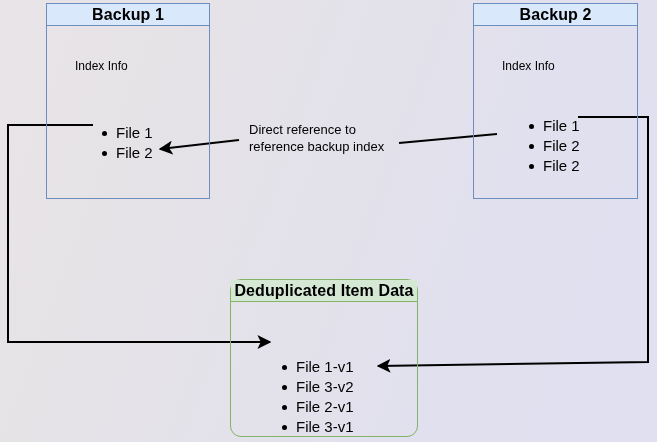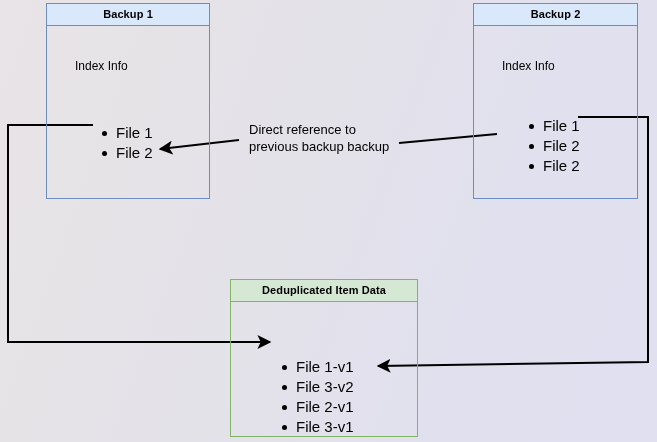--- a/index.html
+++ b/index.html
@@ -34,27 +34,28 @@
 
   
   .node {
     position: absolute;
     box-sizing: border-box;
     border: 1px solid #6c8ebf;
     background: transparent;
   }
   .node.green {
     border-color: #82b366;
+    border-radius: 11px;
   }
   .node-header {
     box-sizing: border-box;
     height: 22px;
     line-height: 21px;
     text-align: center;
-    font-size: 11px;
+    font-size: 16px;
     font-weight: bold;
     color: #000;
     background: #dae8fc;
     border-bottom: 1px solid #6c8ebf;
     letter-spacing: 0.1px;
   }
   .node.green .node-header {
     background: #d5e8d4;
     border-bottom-color: #82b366;
   }
@@ -167,16 +168,16 @@
         <li>File 1-v1</li>
         <li>File 3-v2</li>
         <li>File 2-v1</li>
         <li>File 3-v1</li>
       </ul>
     </div>
   </div>
 
   <div class="caption" id="edge-label">
     <div>Direct reference to</div>
-    <div>previous backup backup</div>
+    <div>reference backup index</div>
   </div>
 
 </div>
 
 </body></html>

